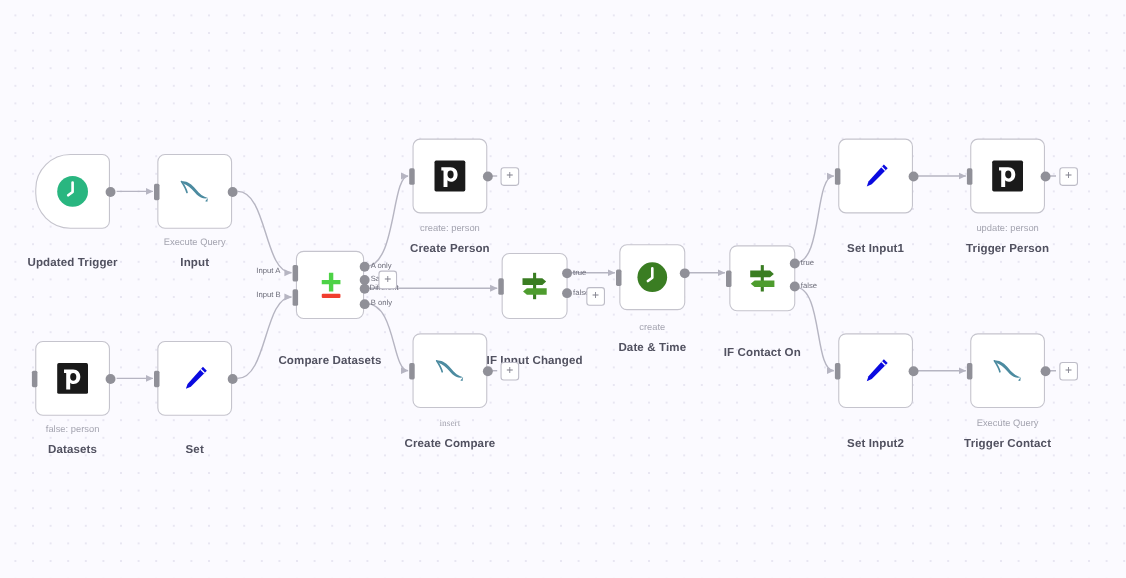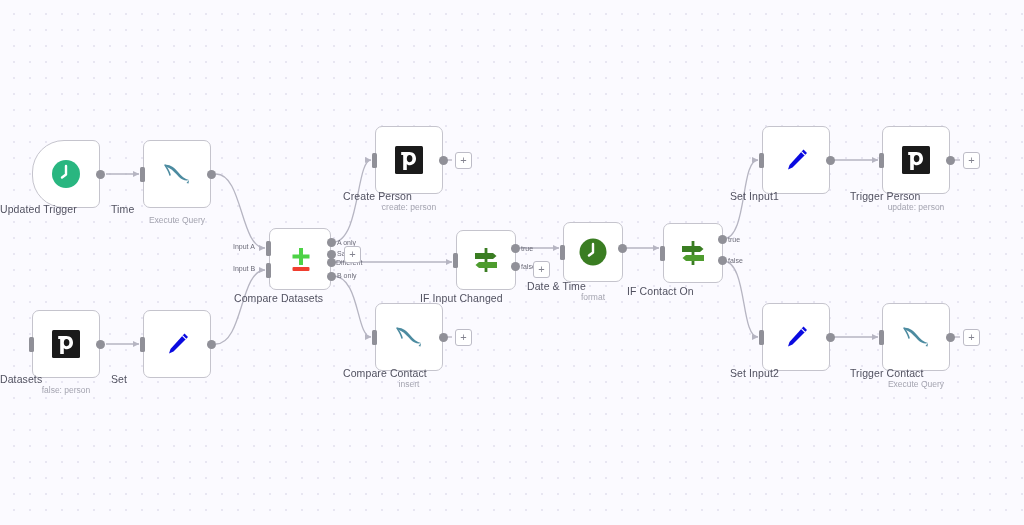--- a/index.html
+++ b/index.html
@@ -41,27 +41,28 @@
   .node.trigger {
     border-top-left-radius: 32px;
     border-bottom-left-radius: 32px;
   }
   .node.wide {
     width: 58px;
     height: 62px;
   }
   .node-label {
     position: absolute;
-    text-align: left;
+    text-align: center;
     color: #515160;
     font-size: 10.5px;
-    font-weight: normal;
+    font-weight: bold;
     white-space: nowrap;
     z-index: 5;
     letter-spacing: 0.1px;
+    margin-top: 30px;
   }
   .node-sublabel {
     position: absolute;
     text-align: center;
     color: #a4a4b0;
     font-size: 8.5px;
     white-space: nowrap;
     z-index: 5;
   }
   .port-dot {
@@ -162,21 +163,21 @@
 
   <div class="node" style="left:143px; top:140px;">
     <svg class="icon-svg" width="32" height="30" viewBox="0 0 32 30">
       <path d="M4 6 C8 5 13 8 17 13 C20 17 24 20 28 21 C25 22 21 21 18 18 C15 15 12 11 8 9 C6.5 8.2 5 7.5 4 6 Z" fill="#4c8ba0"></path>
       <path d="M4 6 C6 9 8 12 9 16" stroke="#4c8ba0" stroke-width="1.5" fill="none" stroke-linecap="round"></path>
       <path d="M28 21 L25.5 24 L27.5 24.4 Z" fill="#4c8ba0"></path>
     </svg>
   </div>
   <div class="port-rect" style="left:140px; top:167px;"></div>
   <div class="port-dot" style="left:207px; top:170px;"></div>
-  <div class="node-label" style="left:111px; top:203px; width:132px;">Time</div>
+  <div class="node-label" style="left:111px; top:203px; width:132px;">Input</div>
   <div class="node-sublabel" style="left:111px; top:215px; width:132px;">Execute Query</div>
 
   <div class="node" style="left:32px; top:310px;">
     <svg class="icon-svg" width="30" height="30" viewBox="0 0 30 30">
       <rect x="1" y="1" width="28" height="28" rx="1.5" fill="#1a1a1a"></rect>
       <path d="M10.5 7 L15.5 7 C19.5 7 22 9.8 22 13.6 C22 17.5 19.5 20.2 16 20.2 C14.4 20.2 13.3 19.6 12.8 18.9 L12.8 25 L9.2 25 L9.2 10.6 C9.2 10.1 9.0 10 8.5 10 L7.2 10 L7.2 7 Z M12.8 13.7 C12.8 15.8 14 17.2 15.6 17.2 C17.4 17.2 18.4 15.8 18.4 13.6 C18.4 11.5 17.3 10.1 15.5 10.1 C14.2 10.1 12.8 11 12.8 13.7 Z" fill="#ffffff"></path>
     </svg>
   </div>
   <div class="port-rect" style="left:29px; top:337px;"></div>
   <div class="port-dot" style="left:96px; top:340px;"></div>
@@ -226,22 +227,22 @@
 
   <div class="node" style="left:375px; top:303px;">
     <svg class="icon-svg" width="32" height="30" viewBox="0 0 32 30">
       <path d="M4 6 C8 5 13 8 17 13 C20 17 24 20 28 21 C25 22 21 21 18 18 C15 15 12 11 8 9 C6.5 8.2 5 7.5 4 6 Z" fill="#4c8ba0"></path>
       <path d="M4 6 C6 9 8 12 9 16" stroke="#4c8ba0" stroke-width="1.5" fill="none" stroke-linecap="round"></path>
       <path d="M28 21 L25.5 24 L27.5 24.4 Z" fill="#4c8ba0"></path>
     </svg>
   </div>
   <div class="port-rect" style="left:372px; top:330px;"></div>
   <div class="port-dot" style="left:439px; top:333px;"></div>
-  <div class="node-label" style="left:343px; top:367px; width:132px;">Compare Contact</div>
-  <div class="node-sublabel" style="left:343px; top:379px; width:132px;">insert</div>
+  <div class="node-label" style="left:343px; top:367px; width:132px;">Create Compare</div>
+  <div class="node-sublabel" style="left:343px; top:379px; width:132px;font-family:Liberation Serif, serif;">insert</div>
 
   <div class="node" style="left:456px; top:230px; width:60px; height:60px;">
     <svg class="icon-svg" width="30" height="30" viewBox="0 0 30 30">
       <rect x="13.6" y="3" width="2.8" height="24" fill="#3a7d22"></rect>
       <path d="M4 8 L22 8 L25.5 11 L22 14 L4 14 Z" fill="#3a7d22"></path>
       <path d="M26 17 L8 17 L4.5 20 L8 23 L26 23 Z" fill="#4e9c2e"></path>
     </svg>
   </div>
   <div class="port-rect" style="left:453px; top:253px;"></div>
   <div class="port-dot" style="left:511px; top:244px;"></div>
@@ -252,21 +253,21 @@
 
   <div class="node" style="left:563px; top:222px; width:60px; height:60px;">
     <svg class="icon-svg" width="30" height="30" viewBox="0 0 30 30">
       <circle cx="15" cy="15" r="13.5" fill="#3a7d22"></circle>
       <path d="M15 7 L15 15.5 L11 18.5" stroke="#ffffff" stroke-width="2.4" fill="none" stroke-linecap="round" stroke-linejoin="round"></path>
     </svg>
   </div>
   <div class="port-rect" style="left:560px; top:245px;"></div>
   <div class="port-dot" style="left:618px; top:244px;"></div>
   <div class="node-label" style="left:527px; top:280px; width:132px;">Date &amp; Time</div>
-  <div class="node-sublabel" style="left:527px; top:292px; width:132px;">format</div>
+  <div class="node-sublabel" style="left:527px; top:292px; width:132px;">create</div>
 
   <div class="node" style="left:663px; top:223px; width:60px; height:60px;">
     <svg class="icon-svg" width="30" height="30" viewBox="0 0 30 30">
       <rect x="13.6" y="3" width="2.8" height="24" fill="#3a7d22"></rect>
       <path d="M4 8 L22 8 L25.5 11 L22 14 L4 14 Z" fill="#3a7d22"></path>
       <path d="M26 17 L8 17 L4.5 20 L8 23 L26 23 Z" fill="#4e9c2e"></path>
     </svg>
   </div>
   <div class="port-rect" style="left:660px; top:246px;"></div>
   <div class="port-dot" style="left:718px; top:235px;"></div>

